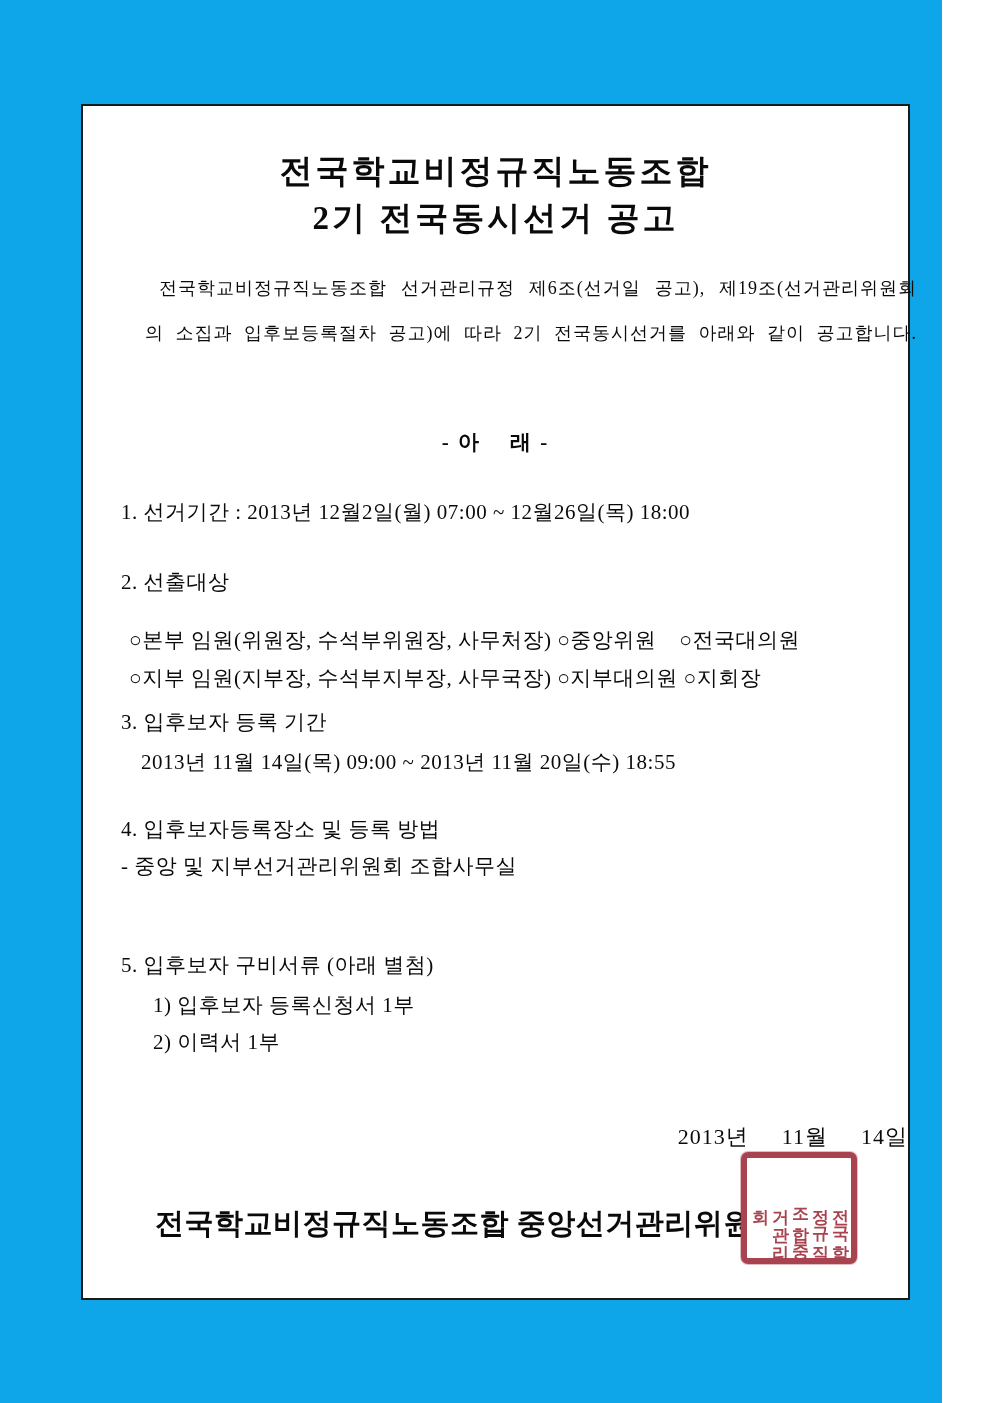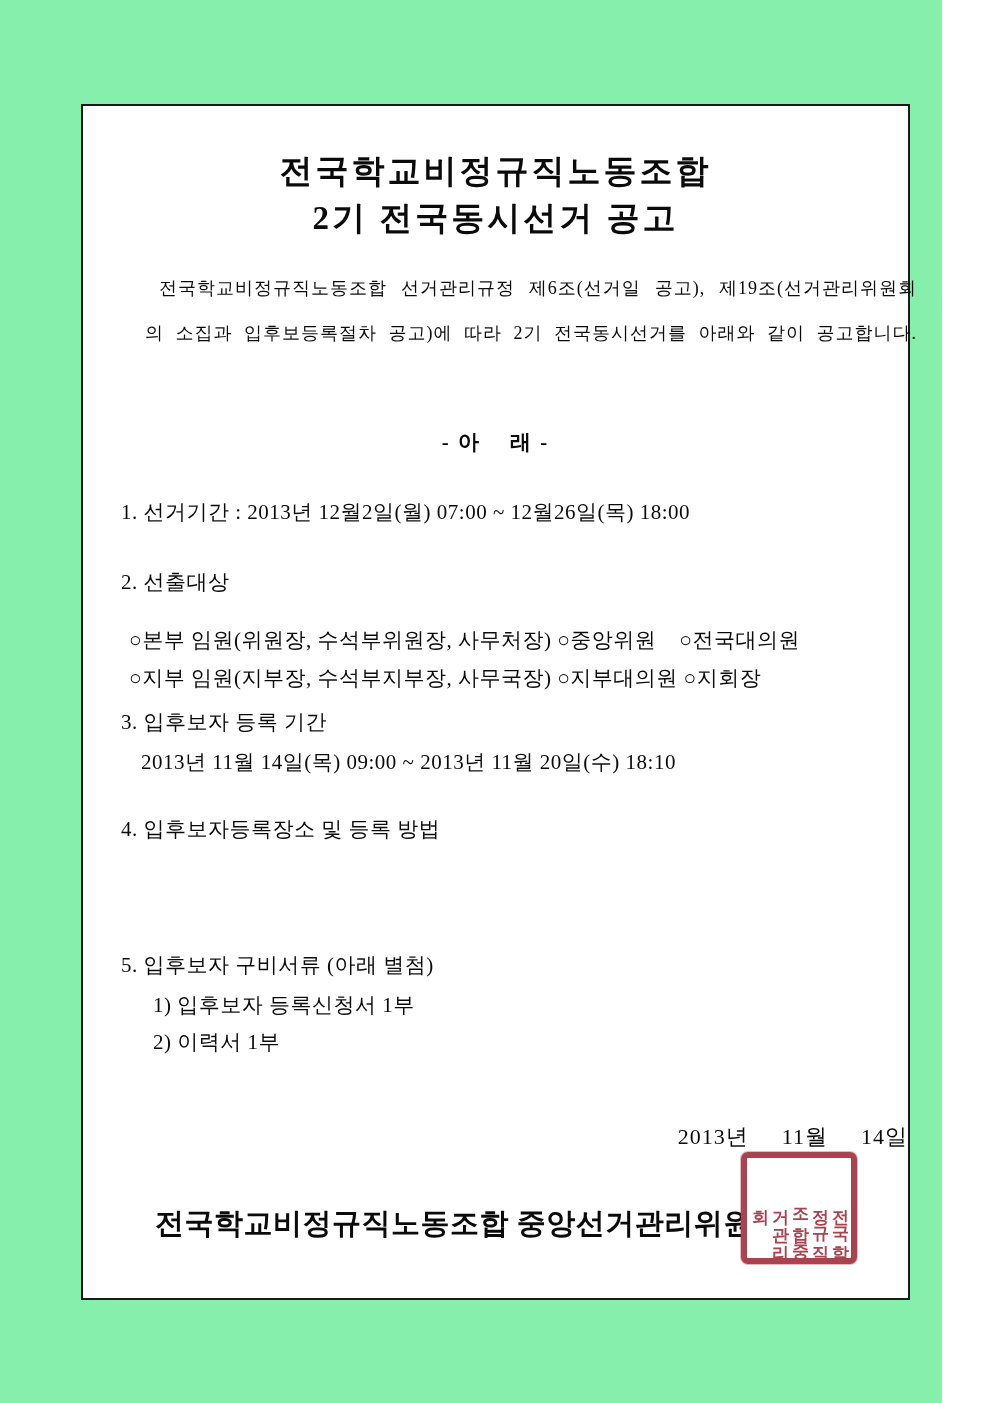--- a/index.html
+++ b/index.html
@@ -4,21 +4,21 @@
 <style>
   html, body {
     margin: 0;
     padding: 0;
     background: #ffffff;
   }
   .page {
     position: relative;
     width: 942px;
     height: 1403px;
-    background: #86efac;
+    background: #0ea5e9;
     font-family: "Liberation Serif", "DejaVu Serif", serif;
     color: #0a0a0a;
     overflow: hidden;
   }
   .frame {
     position: absolute;
     left: 81px;
     top: 104px;
     width: 825px;
     height: 1192px;
@@ -130,23 +130,24 @@
 
     <div class="abs below-marker">- 아    래 -</div>
 
     <div class="abs line h-line" style="top:392px">1. 선거기간 : 2013년 12월2일(월) 07:00 ~ 12월26일(목) 18:00</div>
 
     <div class="abs line h-line" style="top:462px">2. 선출대상</div>
     <div class="abs line sub-a" style="top:502px">○본부 임원(위원장, 수석부위원장, 사무처장) ○중앙위원    ○전국대의원</div>
     <div class="abs line sub-a" style="top:540px">○지부 임원(지부장, 수석부지부장, 사무국장) ○지부대의원 ○지회장</div>
 
     <div class="abs line h-line" style="top:602px">3. 입후보자 등록 기간</div>
-    <div class="abs line sub-b" style="top:642px">2013년 11월 14일(목) 09:00 ~ 2013년 11월 20일(수) 18:10</div>
+    <div class="abs line sub-b" style="top:642px">2013년 11월 14일(목) 09:00 ~ 2013년 11월 20일(수) 18:55</div>
 
     <div class="abs line h-line" style="top:709px">4. 입후보자등록장소 및 등록 방법</div>
+    <div class="abs line h-line" style="top:746px">- 중앙 및 지부선거관리위원회 조합사무실</div>
 
     <div class="abs line h-line" style="top:845px">5. 입후보자 구비서류 (아래 별첨)</div>
     <div class="abs line sub-c" style="top:885px">1) 입후보자 등록신청서 1부</div>
     <div class="abs line sub-c" style="top:922px">2) 이력서 1부</div>
 
     <div class="abs date-line">2013년  11월  14일</div>
 
     <div class="abs signature">전국학교비정규직노동조합 중앙선거관리위원장</div>
 
     <div class="abs seal">

